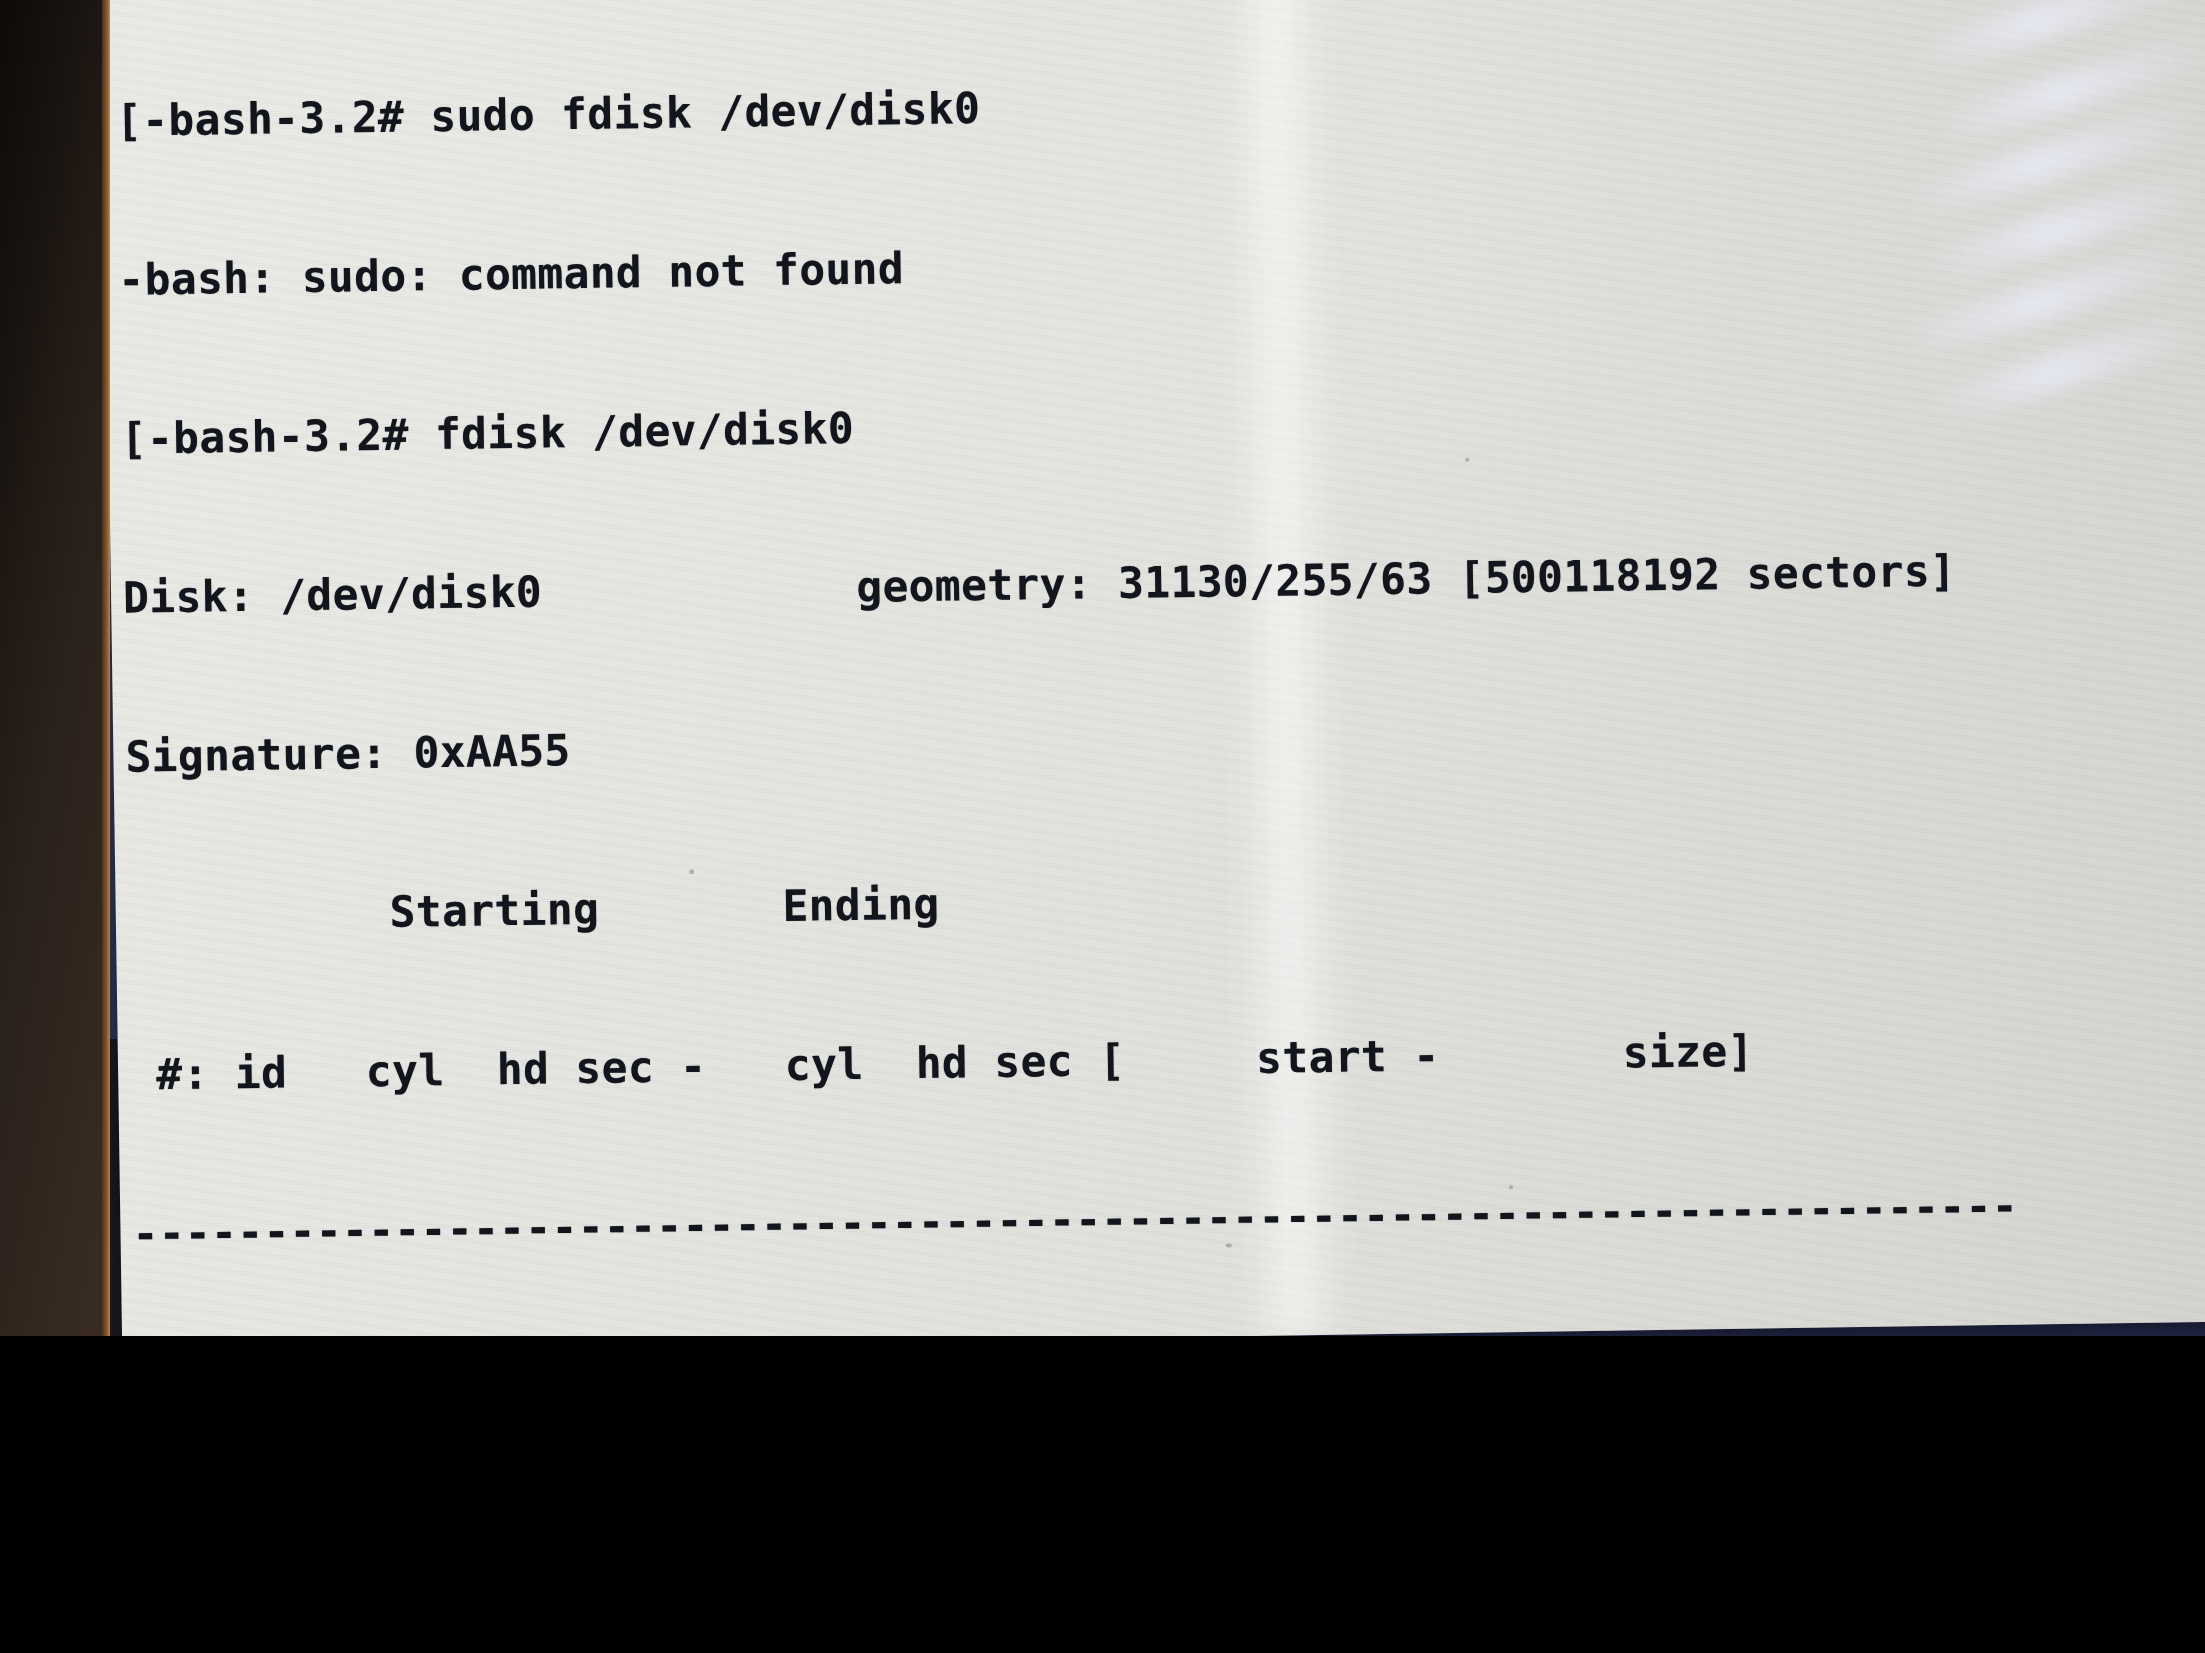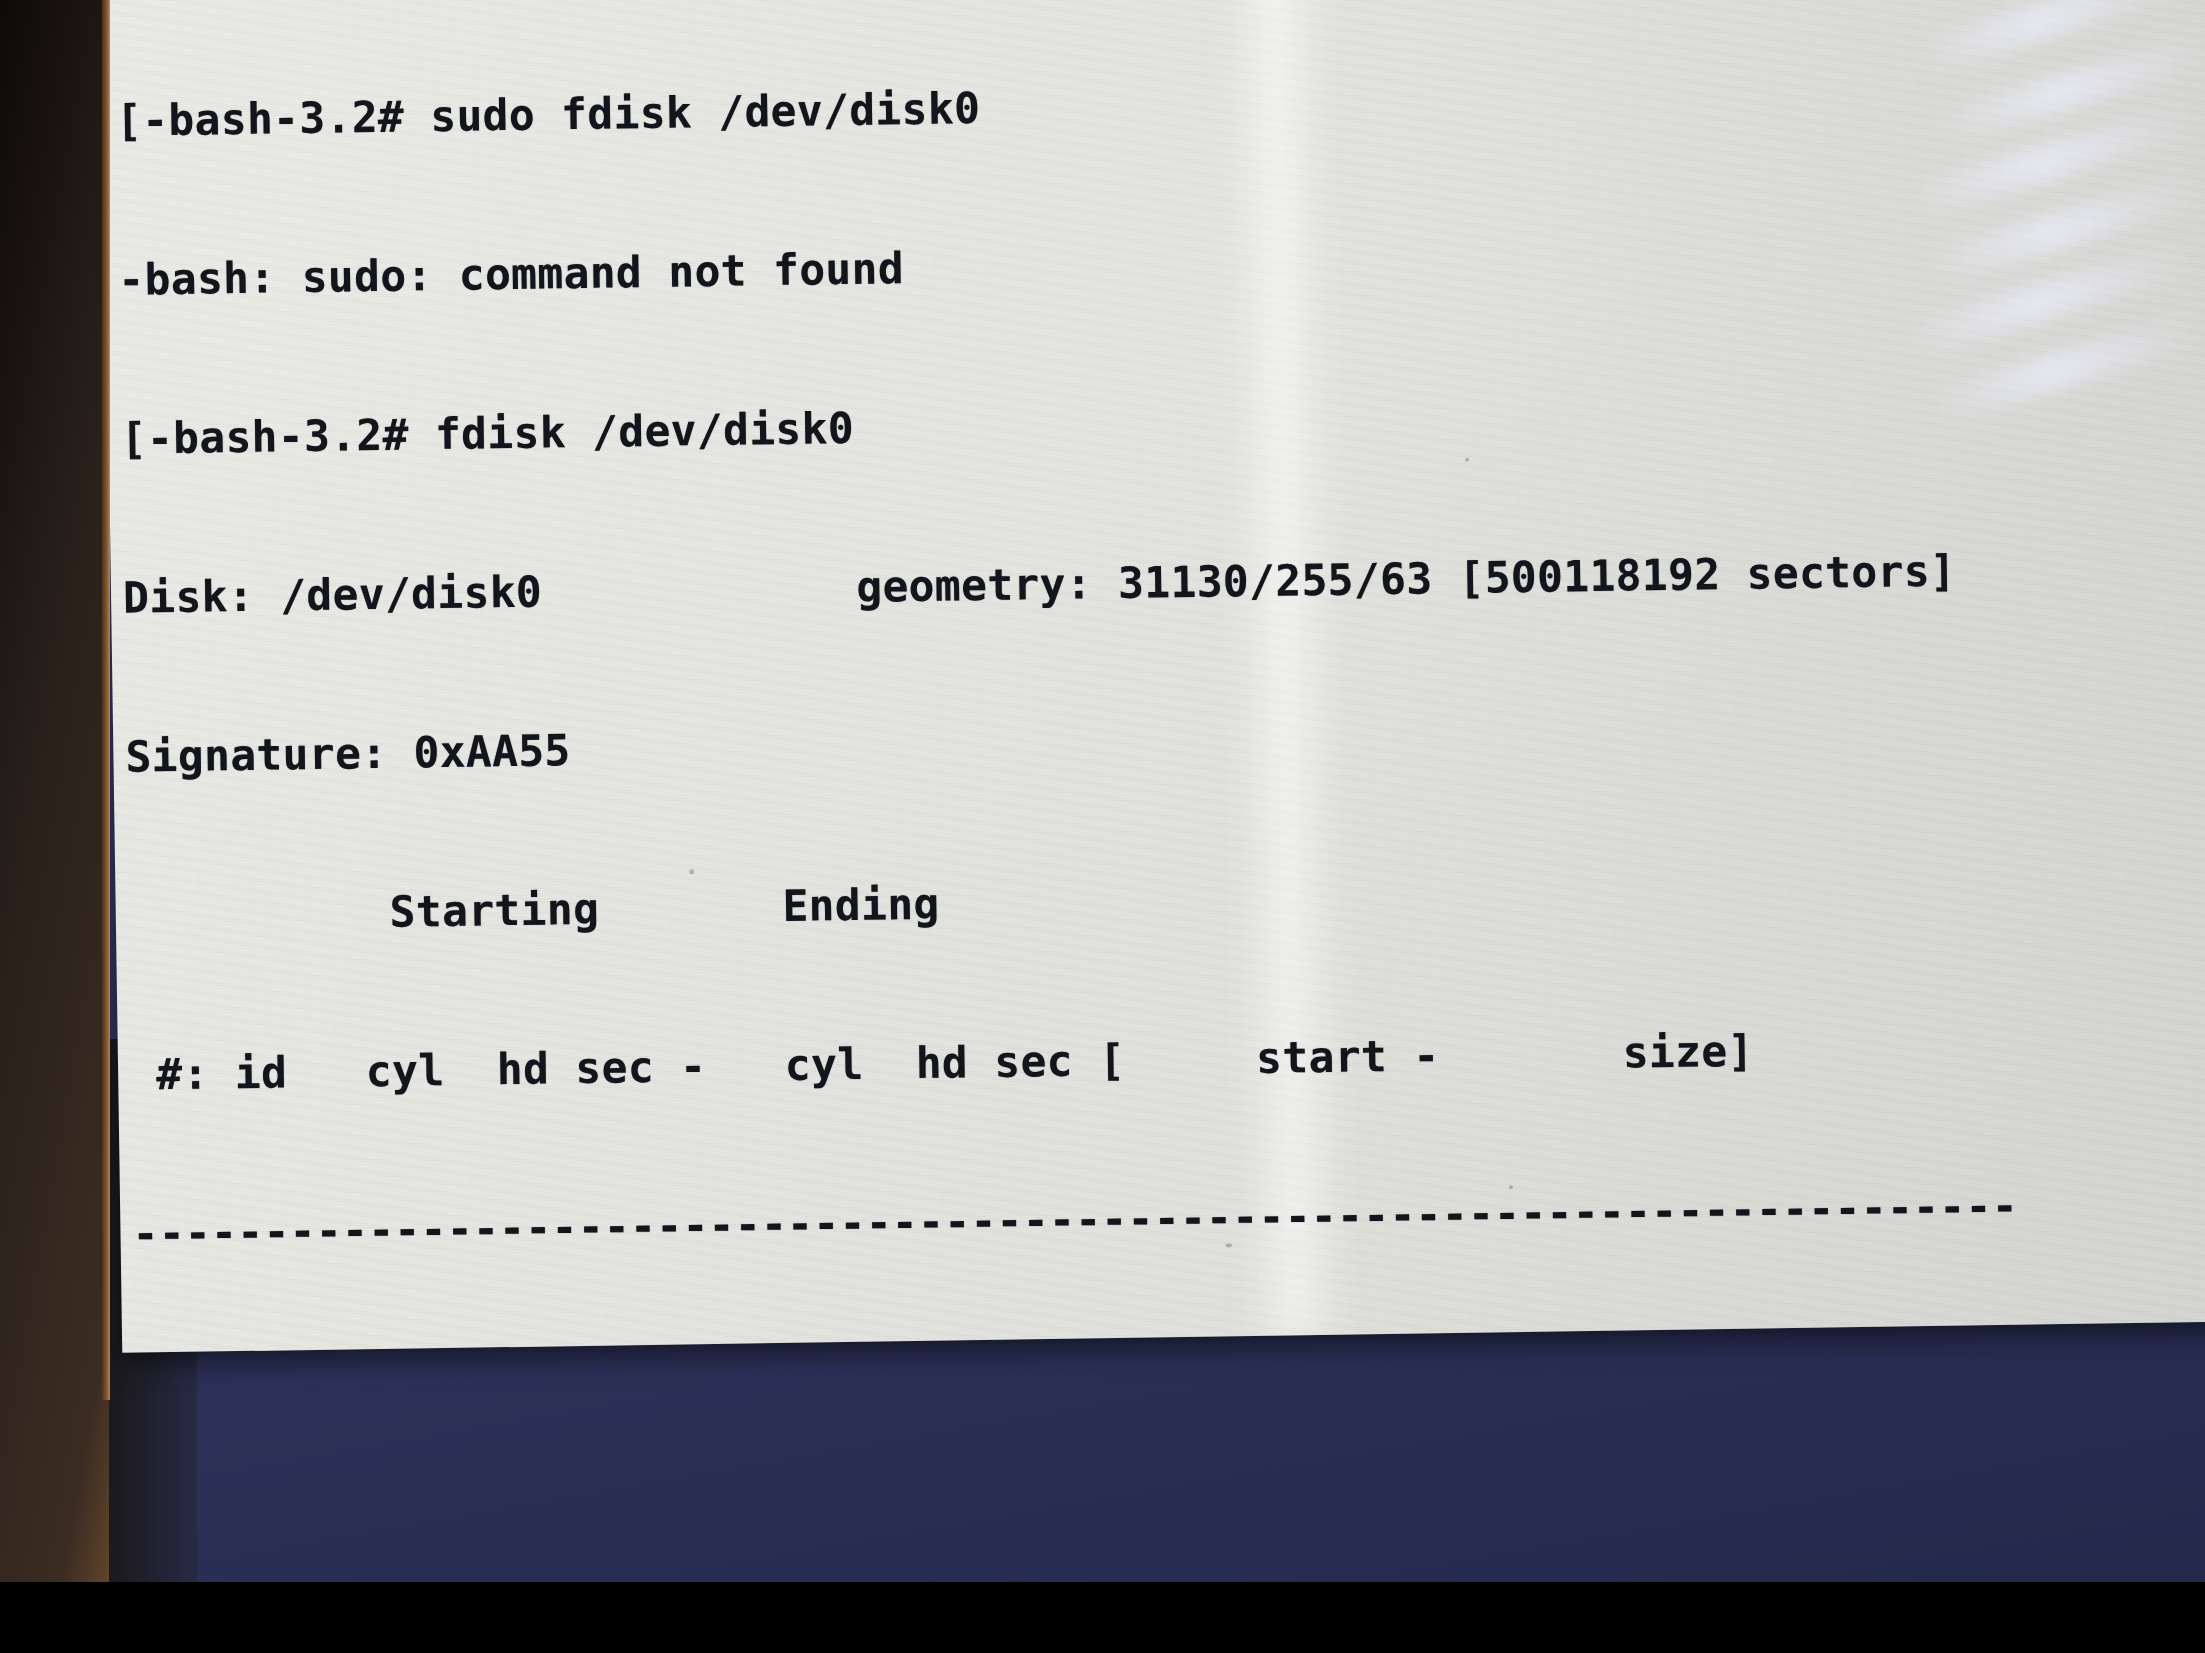--- a/index.html
+++ b/index.html
@@ -12,21 +12,21 @@
     width: 2205px;
     height: 1654px;
     overflow: hidden;
     font-family: "DejaVu Sans Mono", "Liberation Mono", monospace;
   }
 
   
   #photo {
     position: relative;
     width: 2205px;
-    height: 1582px;
+    height: 1336px;
     overflow: hidden;
     background: #1e1a17;
   }
 
   
   #bezel-left {
     position: absolute;
     left: 0; top: 0;
     width: 109px; height: 1654px;
     background: linear-gradient(100deg, #0d0a08 0%, #2a211b 45%, #3a2c22 85%, #6b4a2c 100%);

